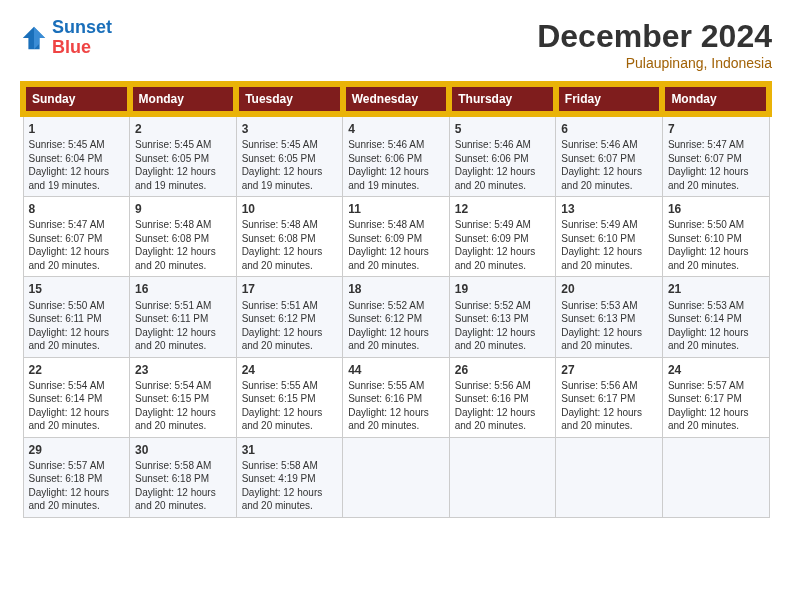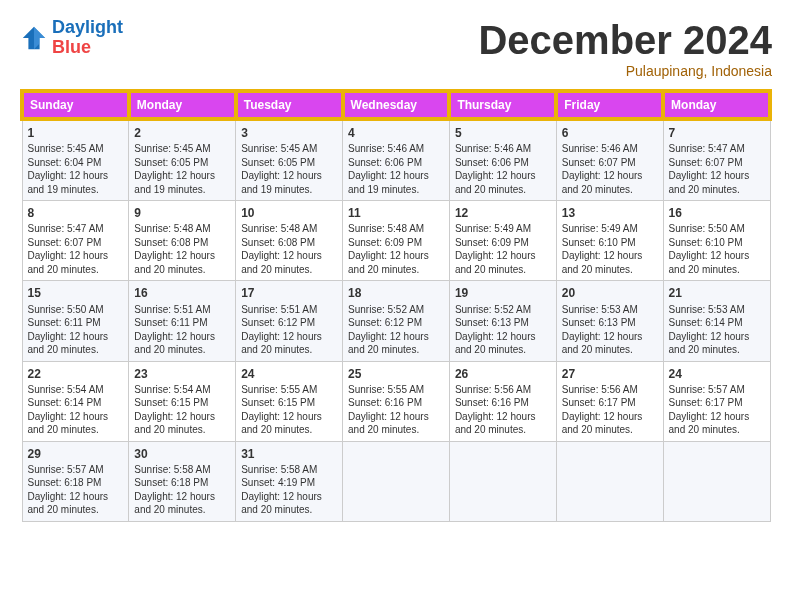--- a/index.html
+++ b/index.html
@@ -35,40 +35,40 @@
       color: #1a6fba;
     }
     .logo-icon {
       width: 28px;
       height: 28px;
     }
     .title-block {
       text-align: right;
     }
     .main-title {
-      font-size: 40px;
+      font-size: 32px;
       font-weight: bold;
       color: #333;
     }
     .sub-title {
       font-size: 14px;
       color: #a16207;
     }
     table {
       width: 100%;
       border-collapse: collapse;
       font-size: 10.5px;
     }
     thead tr th {
-      background-color: #d946ef;
+      background-color: #7f1d1d;
       color: #fff;
       font-weight: bold;
       text-align: left;
       padding: 5px 6px;
-      border: 4px solid #eab308;
+      border: 6px solid #eab308;
       font-size: 12px;
     }
     tbody tr td {
       vertical-align: top;
       padding: 4px 5px;
       border: 1px solid #ccc;
       color: #333;
       font-size: 10px;
       line-height: 1.35;
       background: #fff;
@@ -90,21 +90,21 @@
 <body>
 
 <div class="page">
   <div class="header">
     <div class="logo">
       <svg class="logo-icon" viewBox="0 0 40 40">
         <polygon points="20,4 36,20 28,20 28,36 12,36 12,20 4,20" fill="#1a6fba"></polygon>
         <polygon points="20,4 36,20 28,20 28,28 20,36" fill="#5aaaf0" opacity="0.5"></polygon>
       </svg>
       <div class="logo-text">
-        <div><span>Daylight</span></div>
+        <div><span>Sunset</span></div>
         <div><span style="color:#ef4444;">Blue</span></div>
       </div>
     </div>
     <div class="title-block">
       <div class="main-title">December 2024</div>
       <div class="sub-title">Pulaupinang, Indonesia</div>
     </div>
   </div>
 
   <table>
@@ -289,21 +289,21 @@
             <div>and 20 minutes.</div>
           </td>
           <td>
             <span class="day-num">24</span>
             <div>Sunrise: 5:55 AM</div>
             <div>Sunset: 6:15 PM</div>
             <div>Daylight: 12 hours</div>
             <div>and 20 minutes.</div>
           </td>
           <td>
-            <span class="day-num">25</span>
+            <span class="day-num">44</span>
             <div>Sunrise: 5:55 AM</div>
             <div>Sunset: 6:16 PM</div>
             <div>Daylight: 12 hours</div>
             <div>and 20 minutes.</div>
           </td>
           <td>
             <span class="day-num">26</span>
             <div>Sunrise: 5:56 AM</div>
             <div>Sunset: 6:16 PM</div>
             <div>Daylight: 12 hours</div>

